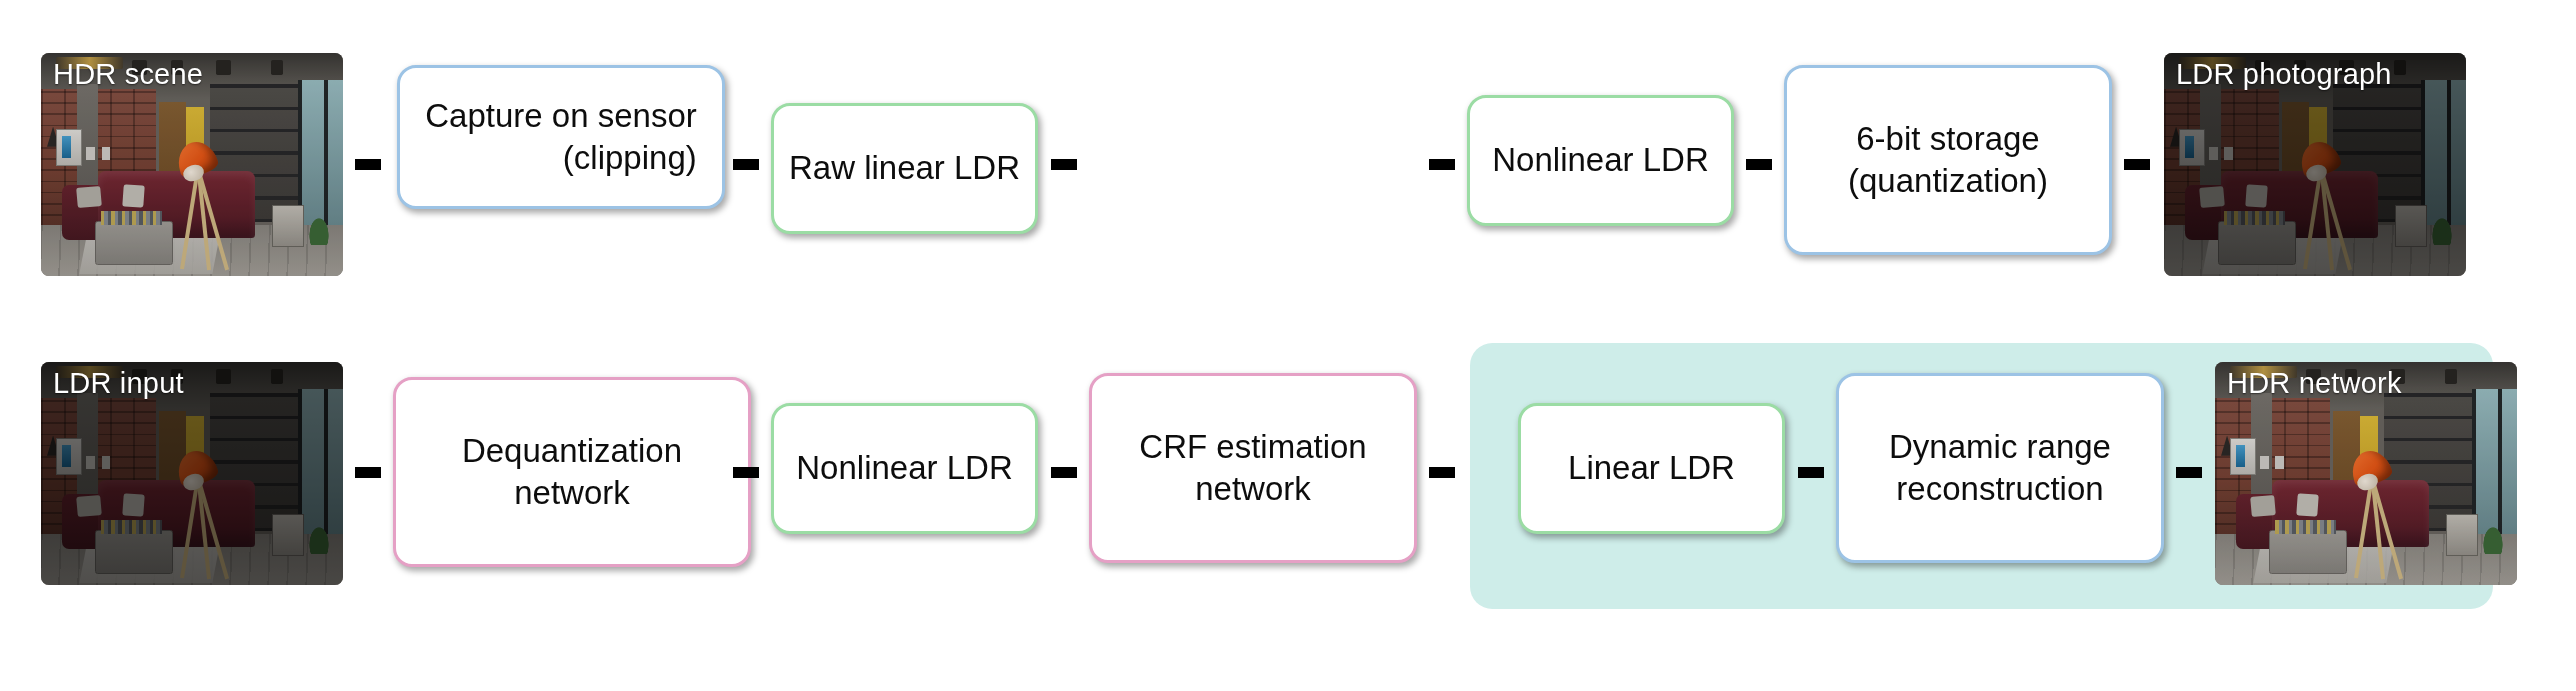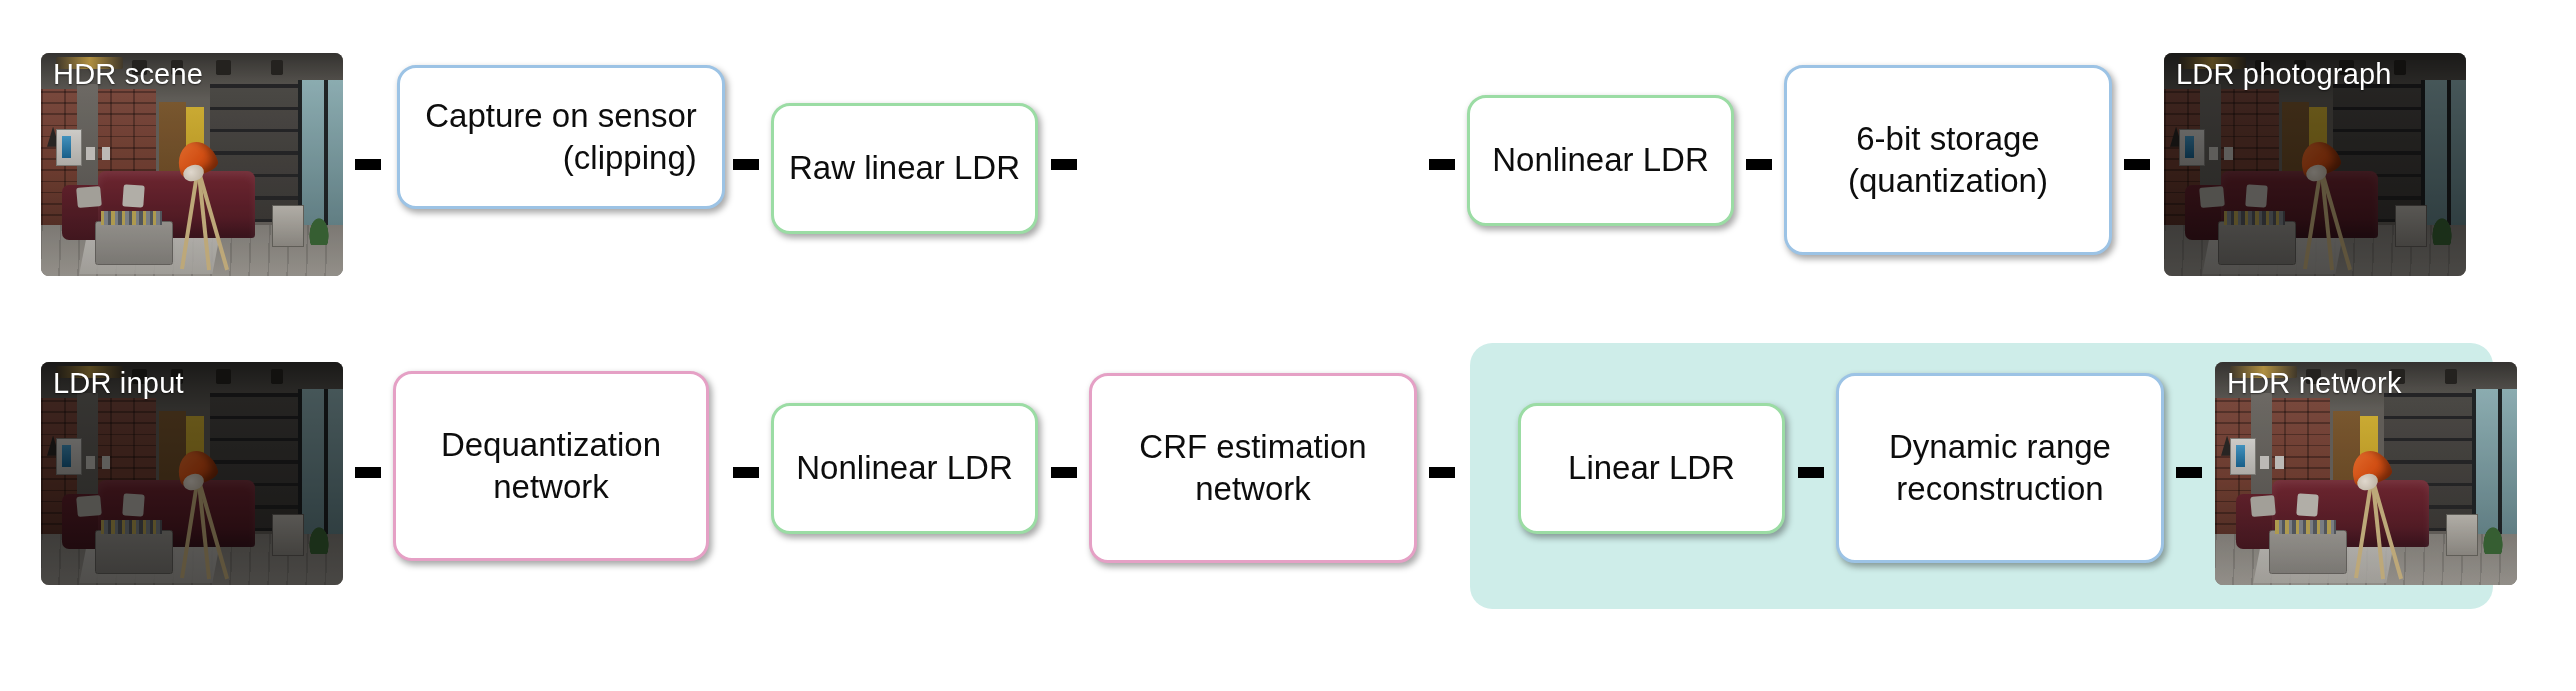--- a/index.html
+++ b/index.html
@@ -401,21 +401,21 @@
         <div class="tripod-leg" style="left:55%; height:55%; transform:rotate(-6deg);"></div>
         <div class="tripod-leg" style="left:61%; height:50%; transform:rotate(-16deg);"></div>
         <div class="lamp-shade" style="left:45%; top:40%;"></div>
         <div class="lamp-inner" style="left:47%; top:50%;"></div>
       </div>
       <div class="thumb-caption">LDR input</div>
     </div>
 
     <div class="connector" style="left:355px; top:124px; width:26px;"></div>
 
-    <div class="flowbox b-pink" style="left:393px; top:28px; width:316px; height:190px;">
+    <div class="flowbox b-pink" style="left:393px; top:34px; width:358px; height:190px;">
       <span class="label">Dequantization
 network</span>
     </div>
 
     <div class="connector" style="left:733px; top:124px; width:26px;"></div>
 
     <div class="flowbox b-green" style="left:771px; top:60px; width:267px; height:131px;">
       <span class="label">Nonlinear LDR</span>
     </div>
 

